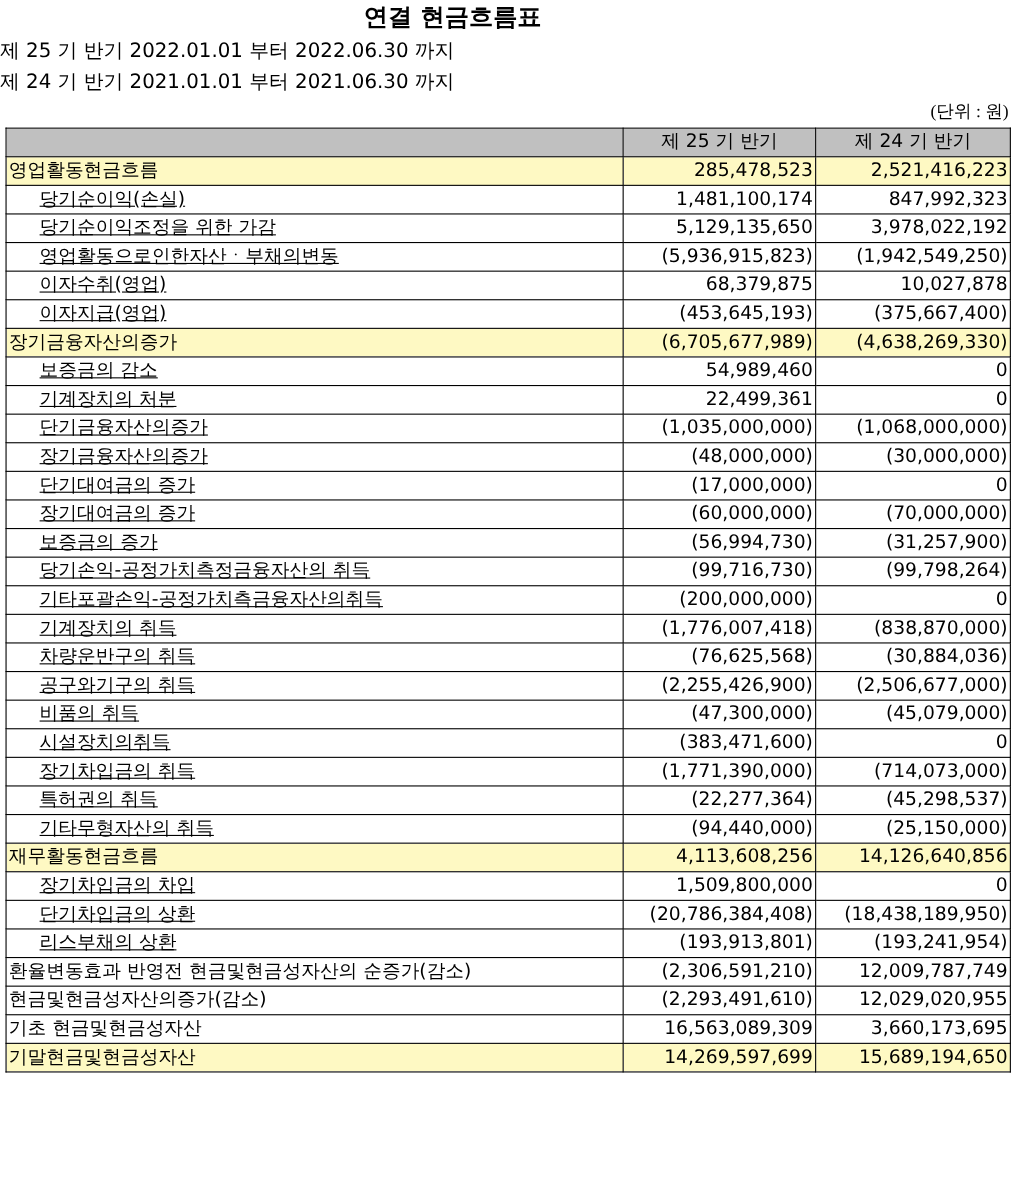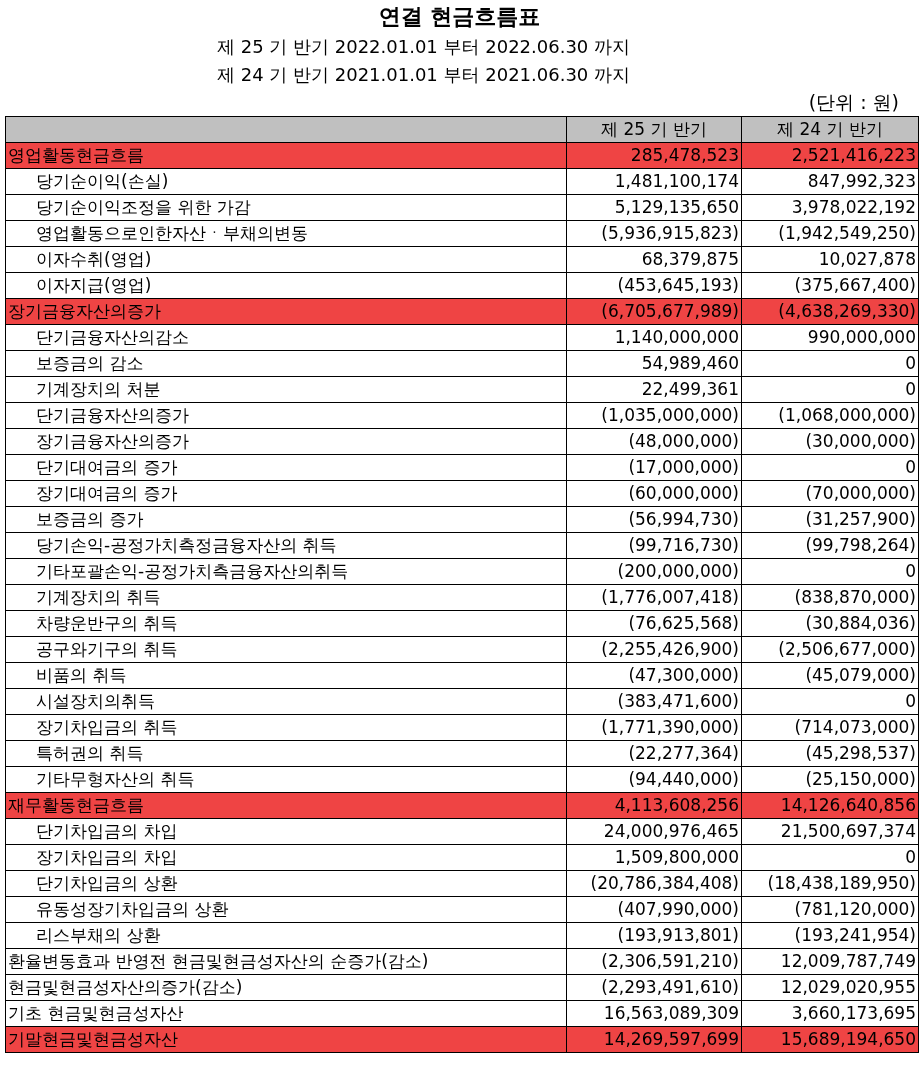--- a/index.html
+++ b/index.html
@@ -1,33 +1,33 @@
 <!DOCTYPE html>
 <html><head>
 <meta charset="utf-8">
 <style>
   html, body { margin: 0; padding: 0; background: #ffffff; }
   body { width: 923px; height: 1083px; position: relative; overflow: hidden;
          font-family: "DejaVu Sans", "Liberation Sans", sans-serif; color: #000; }
   .title { position: absolute; left: 0; width: 823px; top: 2px; text-align: center;
-           font-size: 22px; font-weight: bold; line-height: 30px; margin-left: 48px; }
-  .sub { position: absolute; left: 0; width: 847px; text-align: center;
+           font-size: 22px; font-weight: bold; line-height: 30px; }
+  .sub { position: absolute; left: 0; width: 847px; 
          font-size: 18px; line-height: 26px; }
   .sub1 { top: 34px; }
   .sub2 { top: 62px; }
-  .unit { position: absolute; right: 24px; top: 90px; font-size: 19px; line-height: 24px; }
+  .unit { position: absolute; right: 6px; top: 90px; font-size: 16px; line-height: 24px; font-family: Liberation Serif, serif; }
   table { position: absolute; left: 5px; top: 116px; border-collapse: collapse;
           table-layout: fixed; width: 913px; }
   td, th { border: 1px solid #000; height: 25px; padding: 0 2px; font-size: 17px;
            line-height: 25px; white-space: nowrap; overflow: hidden; font-weight: normal; }
   th { background: #c0c0c0; }
   td.label { text-align: left; }
   td.num { text-align: right; }
-  tr.section td { background: #ef4444; }
-  tr.sub-item td.label { padding-left: 30px; }
+  tr.section td { background: #fef9c3; }
+  tr.sub-item td.label { padding-left: 30px; text-decoration: underline; }
   col.c1 { width: 561px; }
   col.c2 { width: 175px; }
   col.c3 { width: 177px; }
 </style>
 </head>
 <body>
 
 <div class="title">연결 현금흐름표</div>
 <div class="sub sub1">제 25 기 반기 2022.01.01 부터 2022.06.30 까지</div>
 <div class="sub sub2">제 24 기 반기 2021.01.01 부터 2021.06.30 까지</div>
@@ -76,25 +76,20 @@
         <td class="label">이자지급(영업)</td>
         <td class="num">(453,645,193)</td>
         <td class="num">(375,667,400)</td>
       </tr>
       <tr class="section">
         <td class="label">장기금융자산의증가</td>
         <td class="num">(6,705,677,989)</td>
         <td class="num">(4,638,269,330)</td>
       </tr>
       <tr class="sub-item">
-        <td class="label">단기금융자산의감소</td>
-        <td class="num">1,140,000,000</td>
-        <td class="num">990,000,000</td>
-      </tr>
-      <tr class="sub-item">
         <td class="label">보증금의 감소</td>
         <td class="num">54,989,460</td>
         <td class="num">0</td>
       </tr>
       <tr class="sub-item">
         <td class="label">기계장치의 처분</td>
         <td class="num">22,499,361</td>
         <td class="num">0</td>
       </tr>
       <tr class="sub-item">
@@ -171,38 +166,28 @@
         <td class="label">기타무형자산의 취득</td>
         <td class="num">(94,440,000)</td>
         <td class="num">(25,150,000)</td>
       </tr>
       <tr class="section">
         <td class="label">재무활동현금흐름</td>
         <td class="num">4,113,608,256</td>
         <td class="num">14,126,640,856</td>
       </tr>
       <tr class="sub-item">
-        <td class="label">단기차입금의 차입</td>
-        <td class="num">24,000,976,465</td>
-        <td class="num">21,500,697,374</td>
-      </tr>
-      <tr class="sub-item">
         <td class="label">장기차입금의 차입</td>
         <td class="num">1,509,800,000</td>
         <td class="num">0</td>
       </tr>
       <tr class="sub-item">
         <td class="label">단기차입금의 상환</td>
         <td class="num">(20,786,384,408)</td>
         <td class="num">(18,438,189,950)</td>
-      </tr>
-      <tr class="sub-item">
-        <td class="label">유동성장기차입금의 상환</td>
-        <td class="num">(407,990,000)</td>
-        <td class="num">(781,120,000)</td>
       </tr>
       <tr class="sub-item">
         <td class="label">리스부채의 상환</td>
         <td class="num">(193,913,801)</td>
         <td class="num">(193,241,954)</td>
       </tr>
       <tr class="plain">
         <td class="label">환율변동효과 반영전 현금및현금성자산의 순증가(감소)</td>
         <td class="num">(2,306,591,210)</td>
         <td class="num">12,009,787,749</td>

